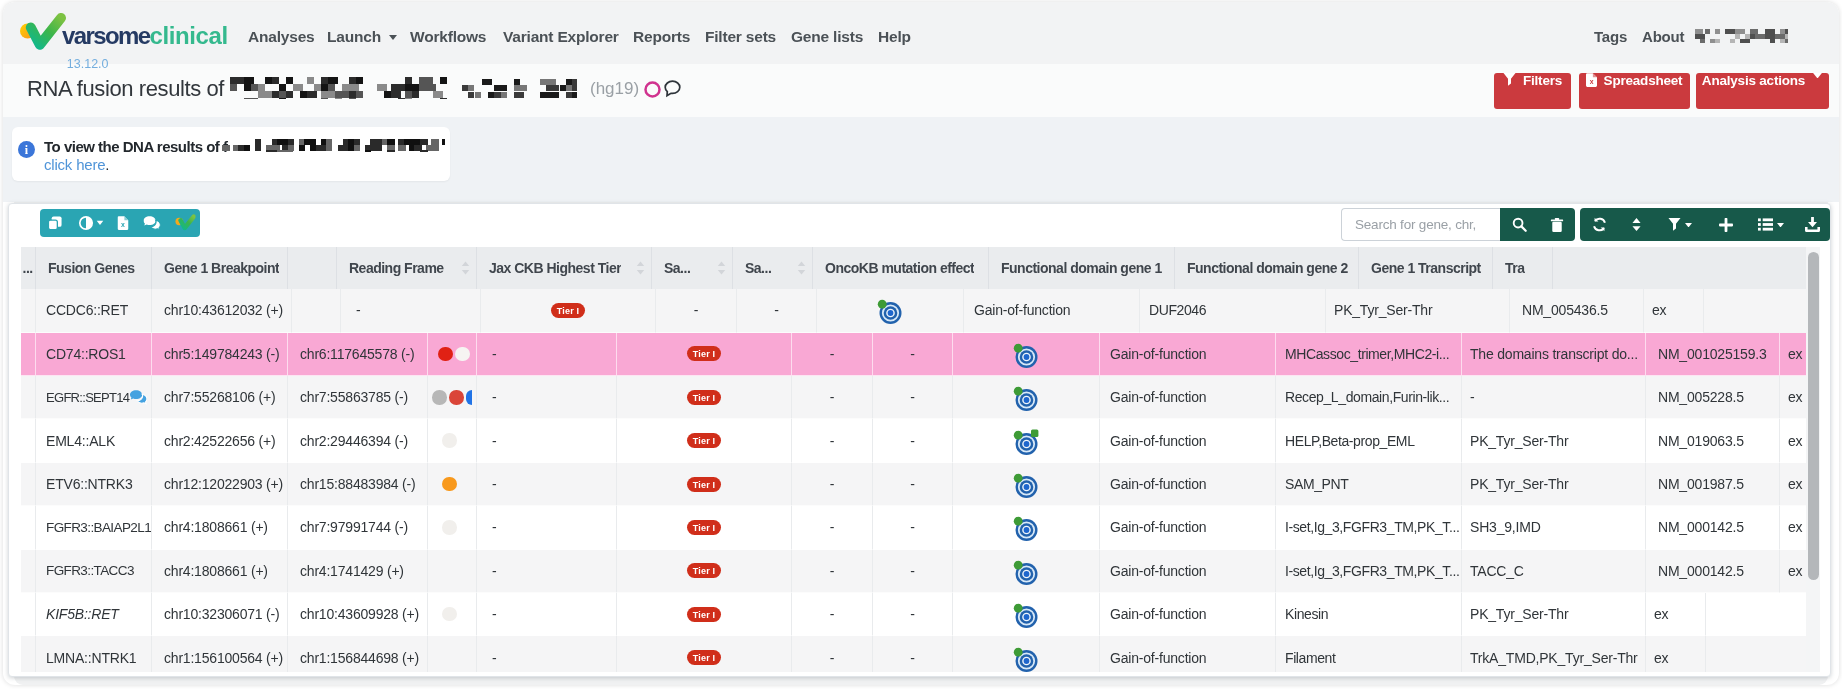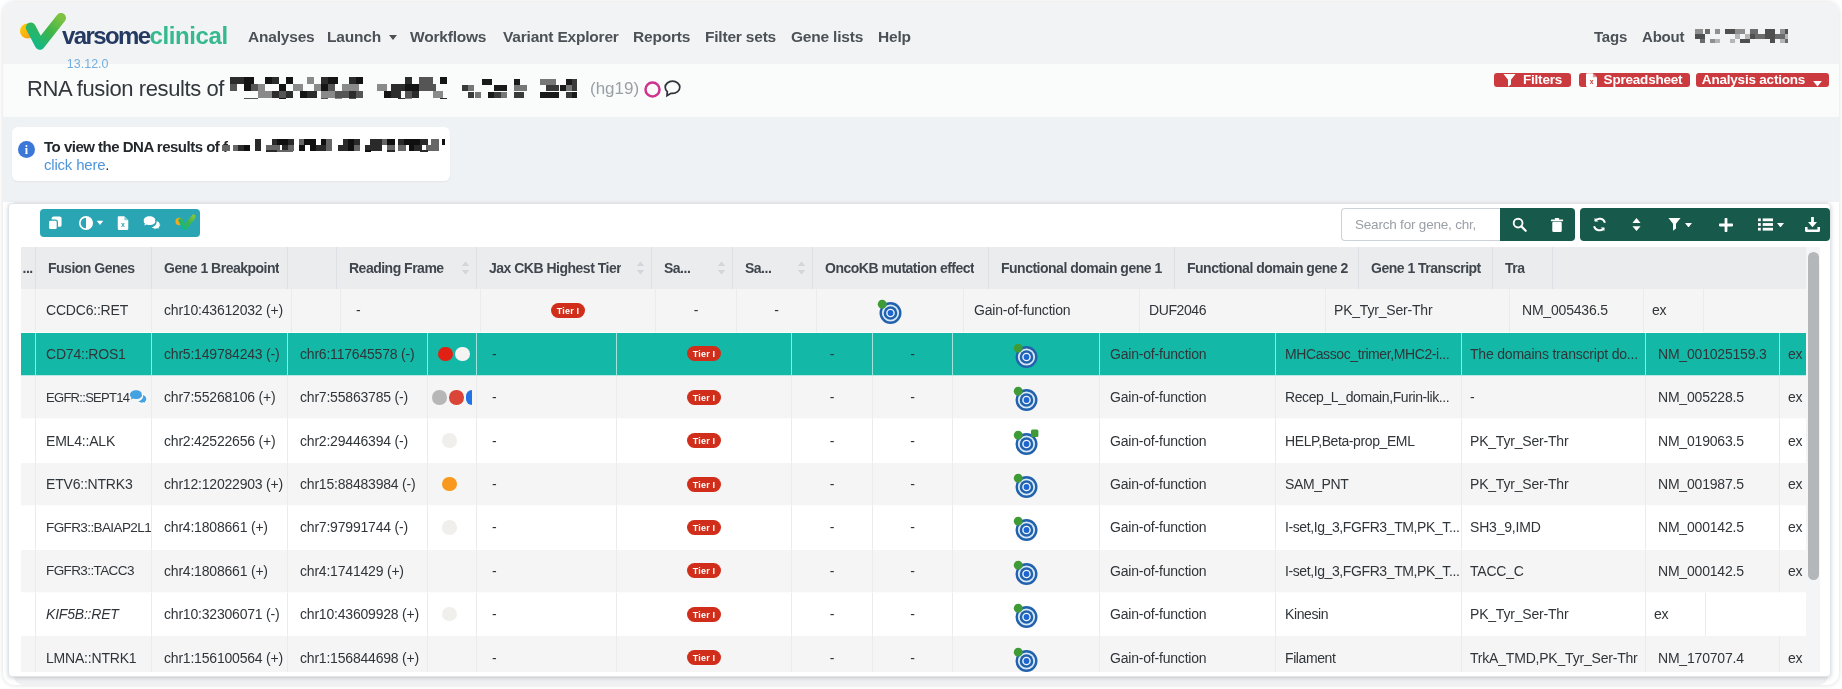--- a/index.html
+++ b/index.html
@@ -7,22 +7,22 @@
   border-radius:12px; background:#fff; overflow:hidden; box-shadow:0 0 5px rgba(0,0,0,.14); }
 .abs { position:absolute; }
 #nav { left:0; top:0; width:100%; height:62px; background:#f2f3f4; }
 #titlebar { left:0; top:62px; width:100%; height:53px; background:#fafbfb; }
 #band { left:0; top:115px; width:100%; height:85px; background:#eff2f5; }
 #bottomstrip { left:11px; top:200px; width:1814px; height:483px; background:#f0f1f2; border-radius:0 0 9px 9px; }
 .navitem { position:absolute; top:26px; height:18px; line-height:18px; font-size:15.5px; font-weight:bold; color:#4b5156; letter-spacing:-0.2px; }
 #wordmark { position:absolute; left:59px; top:21.8px; font-size:24px; font-weight:bold; line-height:1; letter-spacing:-1.6px; }
 #version { position:absolute; left:63.8px; top:54.5px; font-size:12.5px; color:#74aede; }
 h1 { position:absolute; left:24px; top:74px; font-size:22px; font-weight:normal; color:#32373c; letter-spacing:-0.4px; }
-.rbtn { position:absolute; top:70.8px; height:14px; background:#cb3a3e; border-radius:3px; color:#fff;
-  font-size:13.5px; font-weight:bold; display:flex; align-items:flex-end; justify-content:center; letter-spacing:-0.2px; }
+.rbtn { position:absolute; top:70.8px; height:36px; background:#cb3a3e; border-radius:3px; color:#fff;
+  font-size:13.5px; font-weight:bold; display:flex; align-items:flex-start; justify-content:center; letter-spacing:-0.2px; }
 #infobox { position:absolute; left:9px; top:125px; width:438px; height:54px; background:#fff; border-radius:6px;
   box-shadow:0 1px 2px rgba(0,0,0,.05); }
 #card { position:absolute; left:5px; top:201px; width:1823px; height:474px; background:#fff;
   border:1px solid #e0e4e8; border-radius:4px; box-shadow:0 1px 4px rgba(80,90,100,.28); }
 #tealbar { position:absolute; left:31px; top:5px; width:160px; height:27.5px; background:#2aa5b3; border-radius:4px; }
 .ticon { position:absolute; top:50%; transform:translate(-50%,-50%); line-height:0; }
 #searchwrap { position:absolute; left:1332px; top:4px; height:33px; display:flex; }
 #searchinput { width:159px; height:33px; border:1px solid #ccd2d8; border-right:none; border-radius:4px 0 0 4px;
   background:#fff; color:#9aa0a6; font-size:13.5px; letter-spacing:-0.2px; padding-left:13px; display:flex; align-items:center; }
 .gbtn { height:33px; background:#17594a; display:flex; align-items:center; justify-content:center; }
@@ -30,21 +30,21 @@
 
 #tablewrap { position:absolute; left:11.5px; top:43px; width:1785.5px; height:425px; overflow:hidden; }
 .thead { display:flex; height:42.3px; background:#eaecee; }
 .hc { flex:none; display:flex; align-items:center; border-right:1px solid #dde0e4; padding-left:12px;
   font-size:14px; font-weight:bold; color:#40464d; letter-spacing:-0.5px; position:relative; }
 .hlbl { white-space:nowrap; overflow:hidden; }
 .srt { position:absolute; right:6px; top:50%; transform:translateY(-50%); line-height:0; }
 .trow { display:flex; height:43.4px; }
 .odd { background:#f5f5f6; }
 .even { background:#fff; }
-.sel { background:#14b8a6; }
+.sel { background:#f9a8d4; }
 .sel .tc { border-right-color:rgba(255,255,255,.6); }
 .tc { flex:none; display:flex; align-items:center; border-right:1px solid #e9ebed; border-bottom:1px solid rgba(255,255,255,.7);
   font-size:14px; color:#303539; letter-spacing:-0.2px; white-space:nowrap; overflow:hidden; }
 .ctr { justify-content:center; }
 .tier { background:#d02e1a; color:#fff; font-size:9px; font-weight:bold; letter-spacing:0.2px;
   padding:3px 6px 2px 6px; border-radius:8px; }
 .dot { width:14.5px; height:14.5px; border-radius:50%; flex:none; margin-right:2.5px; }
 #vscroll { position:absolute; left:1797px; top:43px; width:14px; height:425px; background:#f4f5f6; }
 #vthumb { position:absolute; left:1.5px; top:5px; width:11px; height:328px; background:#b4b7ba; border-radius:6px; }
 .blk { line-height:0; position:absolute; }
@@ -702,21 +702,20 @@
               <circle cx="15.5" cy="18" r="8.6" fill="#d8e9f8"></circle>
               <circle cx="15.5" cy="18" r="6.8" fill="#2262ad"></circle>
               <circle cx="15.5" cy="18" r="4.3" fill="#eef5fc"></circle>
               <circle cx="15.5" cy="18" r="2.9" fill="#1e66cd"></circle>
               <circle cx="7.2" cy="9.2" r="4.4" fill="#3e9b36"></circle>
             </svg>
           </div>
           <div class="tc" style="width:176px;padding-left:10px">Gain-of-function</div>
           <div class="tc" style="width:186px;padding-left:9px;letter-spacing:-0.4px">Filament</div>
           <div class="tc" style="width:184px;padding-left:8px">TrkA_TMD,PK_Tyr_Ser-Thr</div>
-          <div class="tc" style="width:134px;padding-left:12px">NM_170707.4</div>
           <div class="tc" style="width:60px;padding-left:8px">ex</div>
         </div>
     </div>
     <div id="vscroll">
         <div id="vthumb"></div>
       </div>
   </div>
 </div>
 
 </body></html>

